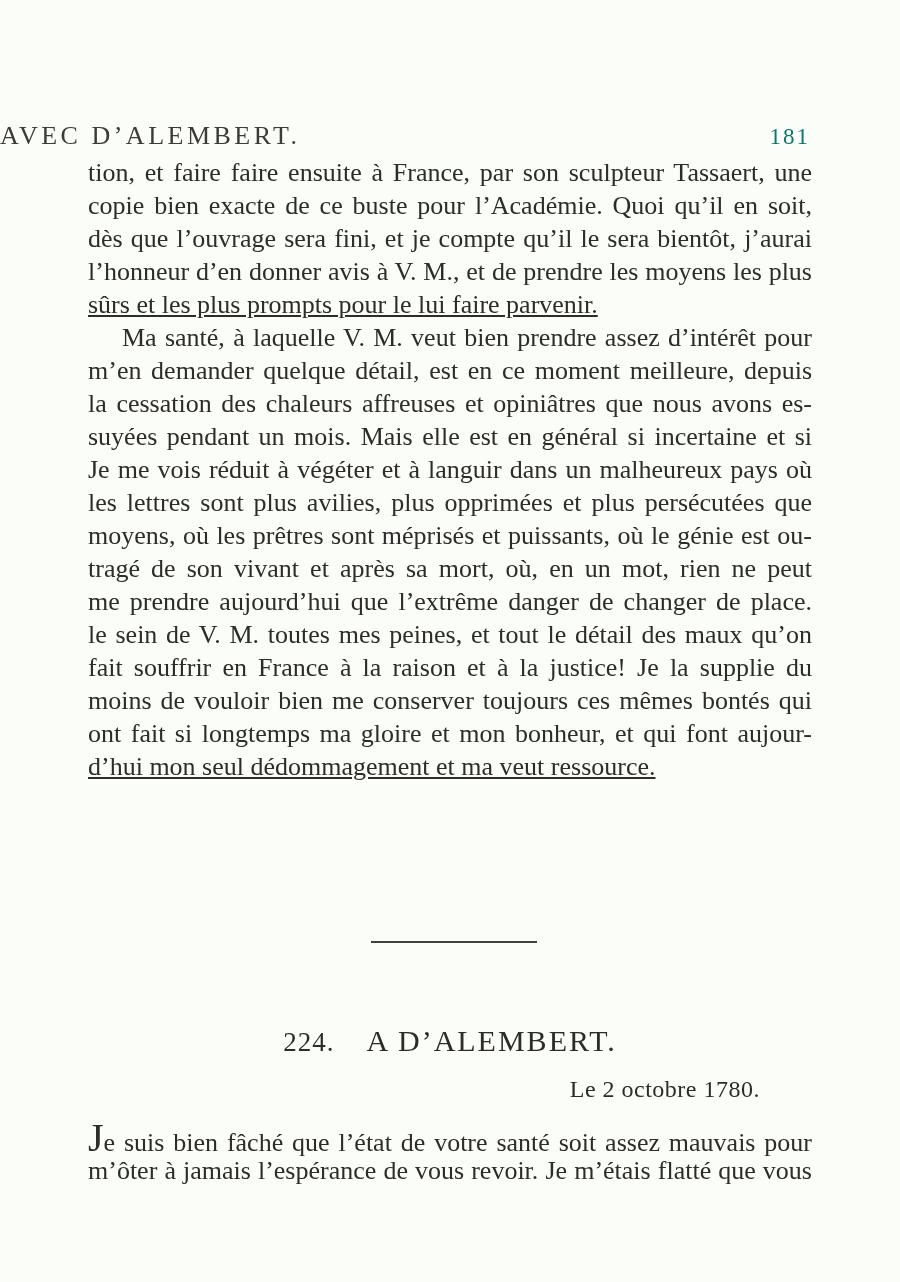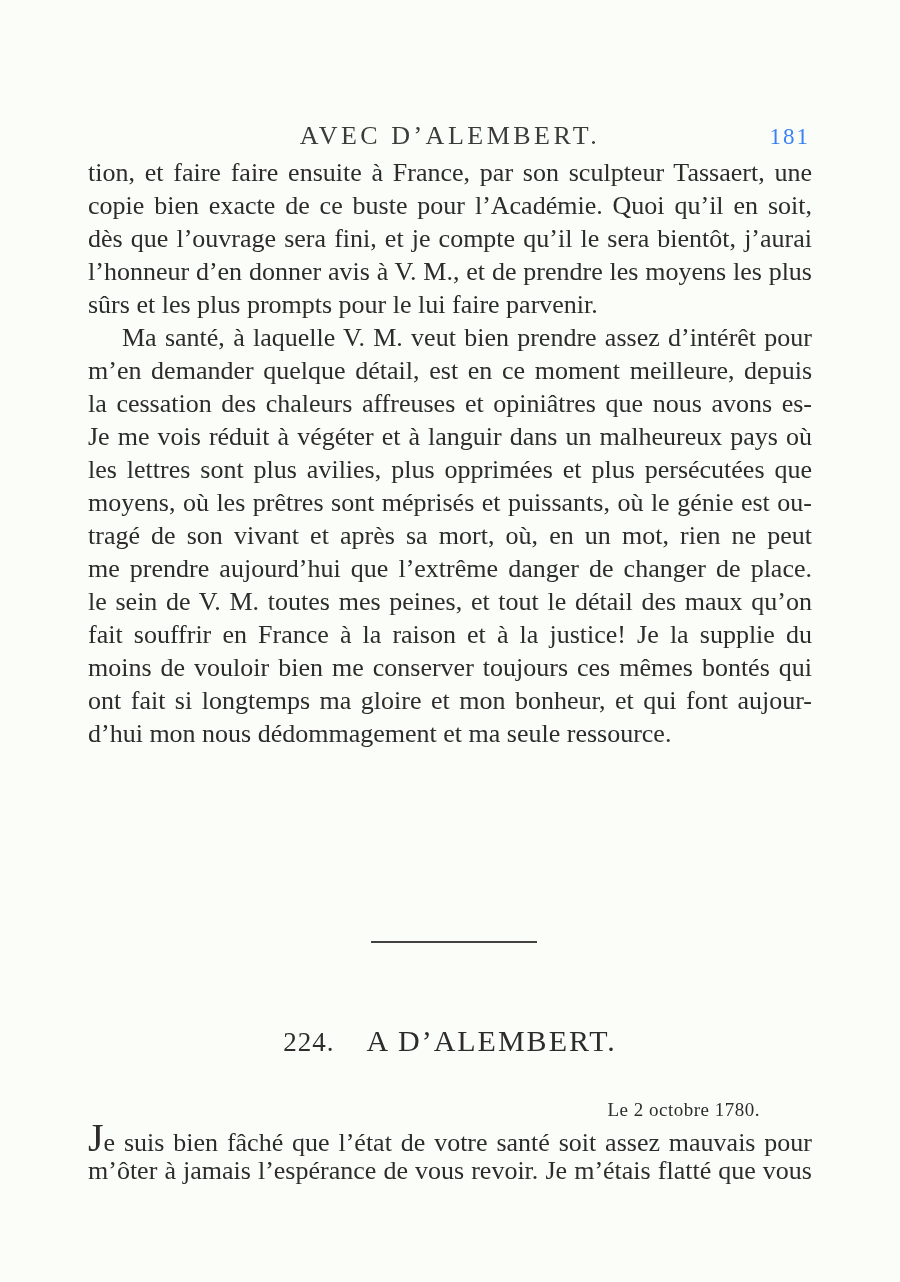--- a/index.html
+++ b/index.html
@@ -20,52 +20,52 @@
     position: absolute;
     top: 121px;
     left: 0;
     width: 900px;
     height: 34px;
   }
   .running-title {
     position: absolute;
     left: 0;
     width: 900px;
-    text-align: center;
     font-size: 26px;
     letter-spacing: 3.5px;
     color: #3c3b39;
     white-space: nowrap;
   }
   .page-number {
     position: absolute;
     right: 90px;
     top: 3px;
     font-size: 23px;
     letter-spacing: 2px;
-    color: #3b82f6;
+    color: #0f766e;
   }
   
   .letter-body {
     position: absolute;
     top: 156px;
     left: 88px;
     width: 724px;
     font-size: 26px;
     line-height: 33px;
   }
   .tline {
     height: 33px;
     white-space: nowrap;
     text-align: justify;
     text-align-last: justify;
   }
   .tline.endline {
     text-align: right;
     text-align-last: left;
+    text-decoration: underline;
   }
   .tline.indent {
     padding-left: 34px;
   }
   
   .divider {
     position: absolute;
     top: 941px;
     left: 371px;
     width: 166px;
@@ -84,23 +84,23 @@
     letter-spacing: 2px;
     white-space: nowrap;
   }
   .letter-number {
     font-size: 27px;
     margin-right: 32px;
     letter-spacing: 1px;
   }
   .dateline {
     position: absolute;
-    top: 1099px;
+    top: 1076px;
     right: 140px;
-    font-size: 19px;
+    font-size: 24px;
     letter-spacing: 0.5px;
   }
   
   .letter-opening {
     position: absolute;
     top: 1121px;
     left: 88px;
     width: 724px;
     font-size: 26px;
     line-height: 33px;
@@ -123,30 +123,31 @@
 
   <div class="letter-body">
     <div class="tline">tion, et faire faire ensuite à France, par son sculpteur Tassaert, une</div>
     <div class="tline">copie bien exacte de ce buste pour l’Académie. Quoi qu’il en soit,</div>
     <div class="tline">dès que l’ouvrage sera fini, et je compte qu’il le sera bientôt, j’aurai</div>
     <div class="tline">l’honneur d’en donner avis à V. M., et de prendre les moyens les plus</div>
     <div class="tline endline">sûrs et les plus prompts pour le lui faire parvenir.</div>
     <div class="tline indent">Ma santé, à laquelle V. M. veut bien prendre assez d’intérêt pour</div>
     <div class="tline">m’en demander quelque détail, est en ce moment meilleure, depuis</div>
     <div class="tline">la cessation des chaleurs affreuses et opiniâtres que nous avons es-</div>
+    <div class="tline">suyées pendant un mois. Mais elle est en général si incertaine et si</div>
     <div class="tline">Je me vois réduit à végéter et à languir dans un malheureux pays où</div>
     <div class="tline">les lettres sont plus avilies, plus opprimées et plus persécutées que</div>
     <div class="tline">moyens, où les prêtres sont méprisés et puissants, où le génie est ou-</div>
     <div class="tline">tragé de son vivant et après sa mort, où, en un mot, rien ne peut</div>
     <div class="tline">me prendre aujourd’hui que l’extrême danger de changer de place.</div>
     <div class="tline">le sein de V. M. toutes mes peines, et tout le détail des maux qu’on</div>
     <div class="tline">fait souffrir en France à la raison et à la justice! Je la supplie du</div>
     <div class="tline">moins de vouloir bien me conserver toujours ces mêmes bontés qui</div>
     <div class="tline">ont fait si longtemps ma gloire et mon bonheur, et qui font aujour-</div>
-    <div class="tline endline">d’hui mon nous dédommagement et ma seule ressource.</div>
+    <div class="tline endline">d’hui mon seul dédommagement et ma veut ressource.</div>
   </div>
 
   <div class="divider"></div>
 
   <div class="letter-heading">
     <span class="letter-number">224.</span><span>A D’ALEMBERT.</span>
   </div>
 
   <div class="dateline">Le 2 octobre 1780.</div>
 

